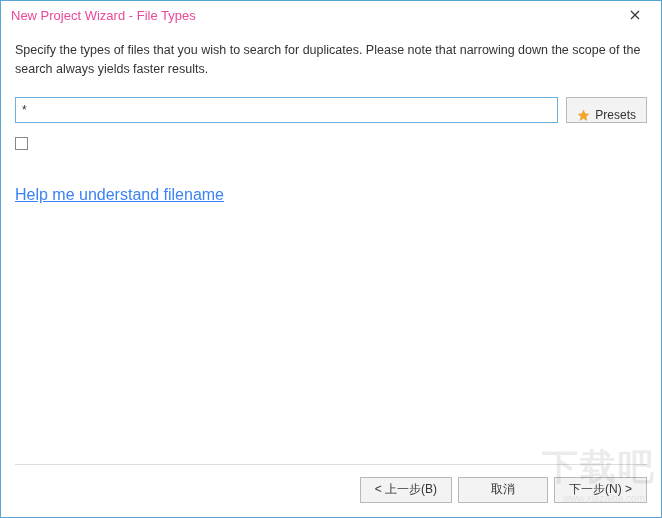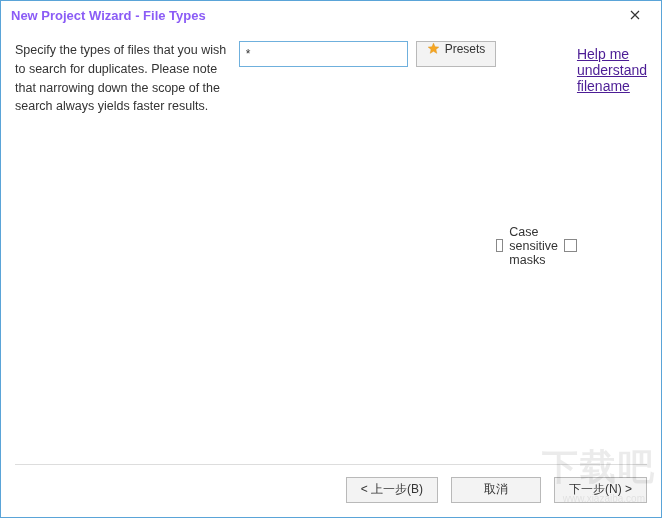--- a/index.html
+++ b/index.html
@@ -23,36 +23,36 @@
     .titlebar {
       height: 28px;
       background: #fff;
       display: flex;
       align-items: center;
       padding: 0 8px 0 10px;
       color: #1a6fb6;
       font-size: 13px;
       justify-content: space-between;
     }
-    .titlebar .title { color: #8b5cf6; font-weight: bold; }
+    .titlebar .title { color: #ec4899; }
     .close-btn {
       width: 36px;
       height: 22px;
       display: flex;
       align-items: center;
       justify-content: center;
       cursor: pointer;
       color: #333;
     }
     .close-btn svg { width: 10px; height: 10px; }
     .content {
       flex: 1;
       padding: 12px 14px 8px 14px;
       display: flex;
-      flex-direction: row;
+      flex-direction: column;
     }
     .desc {
       color: #333;
       font-size: 12.5px;
       line-height: 1.5;
       margin-bottom: 18px;
     }
     .input-row {
       display: flex;
       gap: 8px;
@@ -68,21 +68,21 @@
       height: 26px;
       outline: none;
       color: #333;
     }
     .presets-btn {
       border: 1px solid #b9b9b9;
       background: #f3f3f3;
       padding: 0 10px;
       height: 26px;
       display: flex;
-      align-items: flex-start;
+      align-items: flex-end;
       gap: 5px;
       cursor: pointer;
       font-size: 12px;
       color: #333;
     }
     .star-icon svg { width: 13px; height: 13px; display: block; }
     .checkbox-row {
       display: flex;
       align-items: center;
       gap: 6px;
@@ -91,35 +91,35 @@
       color: #333;
     }
     .checkbox {
       width: 13px;
       height: 13px;
       border: 1px solid #888;
       background: #fff;
       cursor: pointer;
     }
     .help-link {
-      margin-top: 5px;
-      color: #4c1d95;
+      margin-top: 30px;
+      color: #3b82f6;
       text-decoration: underline;
-      font-size: 14px;
+      font-size: 16px;
       cursor: pointer;
       display: inline-block;
     }
     .footer {
       height: 48px;
       border-top: 1px solid transparent;
       display: flex;
       justify-content: flex-end;
       align-items: center;
       padding: 0 14px 8px 4px;
-      gap: 13px;
+      gap: 6px;
     }
     .footer-sep {
       height: 1px;
       background: #ddd;
       margin: 0 14px 4px 14px;
     }
     .nav-btn {
       border: 1px solid #b9b9b9;
       background: #f3f3f3;
       padding: 0 14px;
@@ -175,24 +175,20 @@
       <button class="presets-btn">
         <span class="star-icon">
           <svg viewBox="0 0 24 24">
               <path d="M12 2 L14.9 8.6 L22 9.3 L16.6 14 L18.2 21 L12 17.3 L5.8 21 L7.4 14 L2 9.3 L9.1 8.6 Z" fill="#f5a623" stroke="#d48a10" stroke-width="0.6"></path>
             </svg>
         </span>
         <span>Presets</span>
       </button>
     </div>
 
-    <div class="checkbox-row">
-      <div class="checkbox"></div>
-      <span>Case sensitive masks</span>
-    </div>
 
     <div class="checkbox-row">
       <div class="checkbox"></div>
     </div>
 
     <a class="help-link">Help me understand filename </a>
   </div>
 
   <div class="footer-sep"></div>
   <div class="footer">

